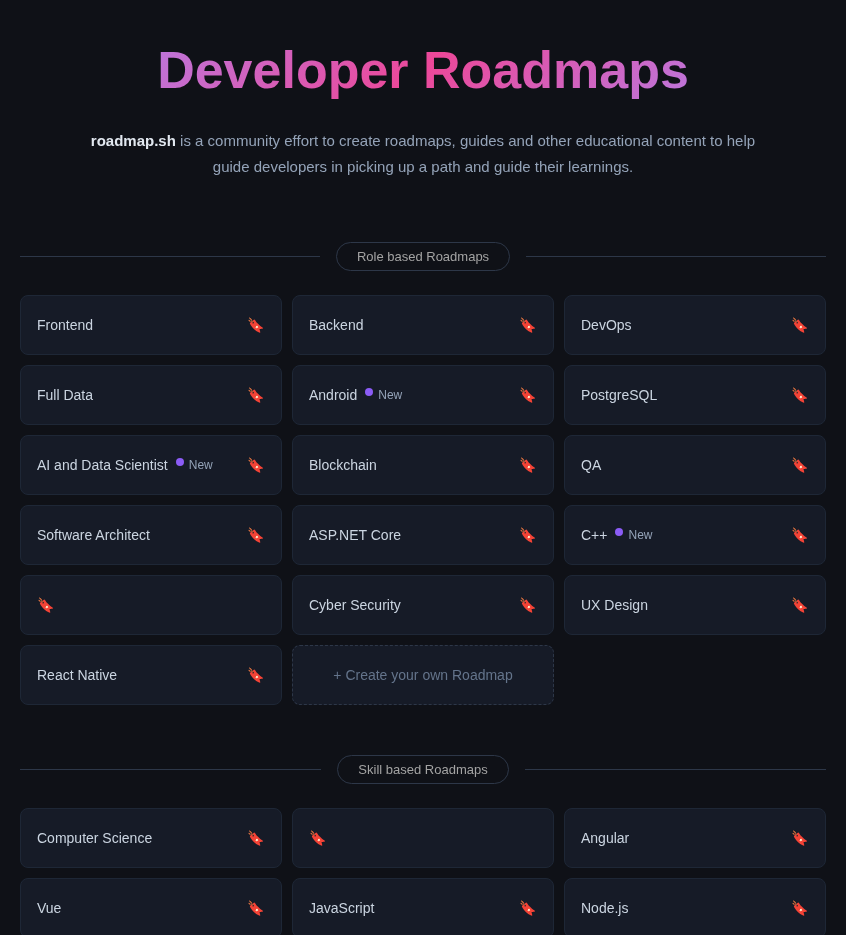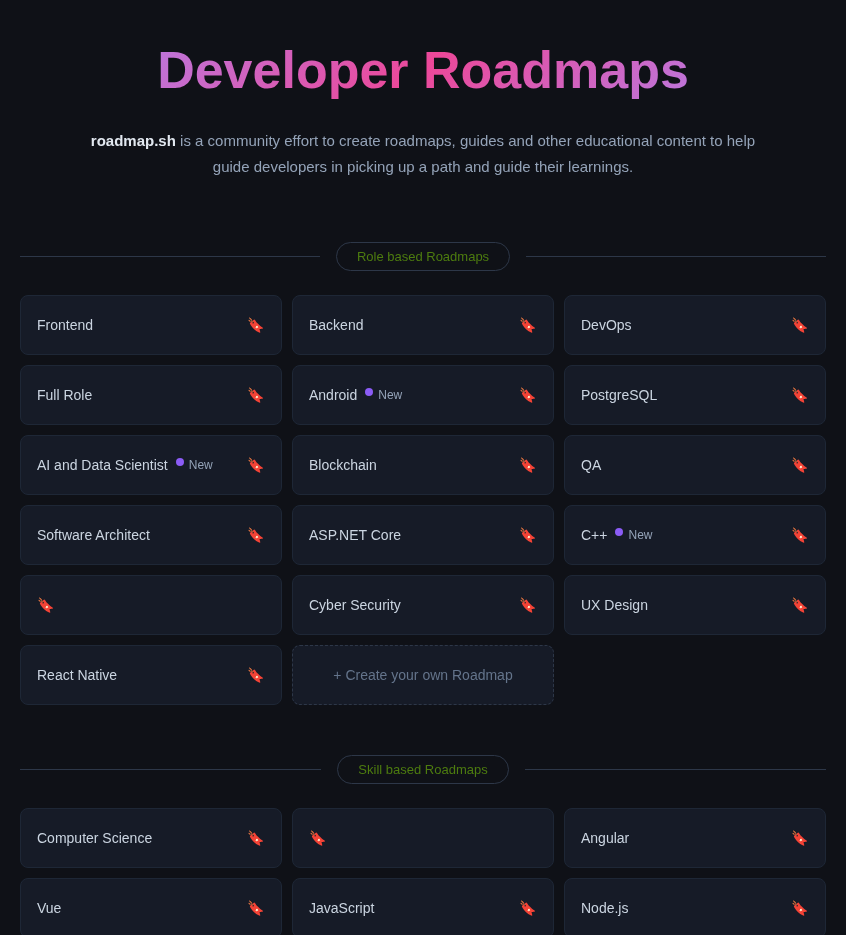--- a/index.html
+++ b/index.html
@@ -47,21 +47,21 @@
       content: '';
       flex: 1;
       height: 1px;
       background: #2d3748;
     }
     .section-label {
       padding: 6px 20px;
       border: 1px solid #2d3748;
       border-radius: 20px;
       font-size: 13px;
-      color: #4d7c0f;
+      color: #a3a3a3;
       margin: 0 16px;
       white-space: nowrap;
     }
     .grid {
       display: grid;
       grid-template-columns: repeat(3, 1fr);
       gap: 10px;
     }
     .card {
       background-color: #161b27;
@@ -153,21 +153,21 @@
         </div>
       <div class="card">
           <div class="card-content">
             <span class="card-label">DevOps</span>
 
           </div>
           <span class="bookmark-icon">🔖</span>
         </div>
       <div class="card">
           <div class="card-content">
-            <span class="card-label">Full Role</span>
+            <span class="card-label">Full Data</span>
 
           </div>
           <span class="bookmark-icon">🔖</span>
         </div>
       <div class="card">
           <div class="card-content">
             <span class="card-label">Android</span>
             <span class="new-badge"><span class="new-dot"></span>New</span>
           </div>
           <span class="bookmark-icon">🔖</span>

